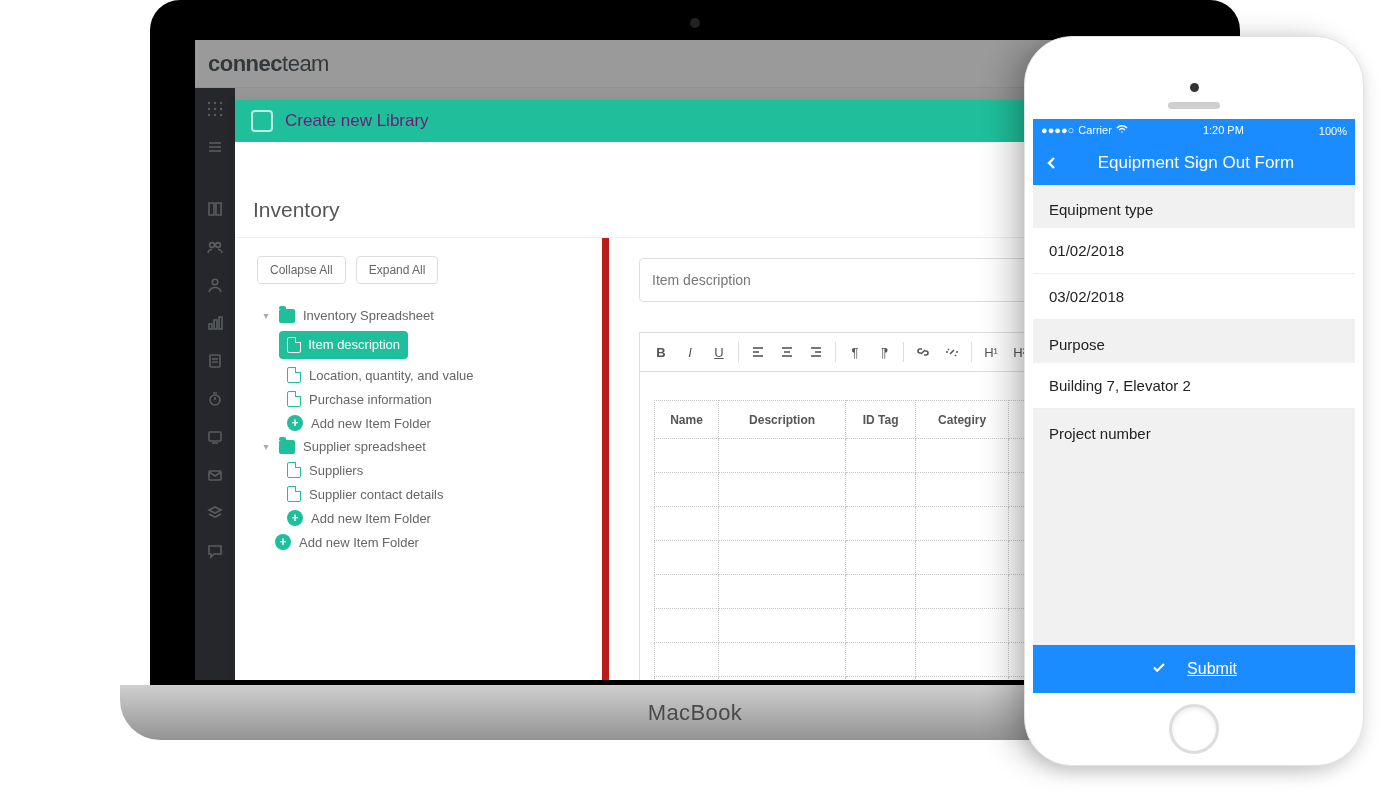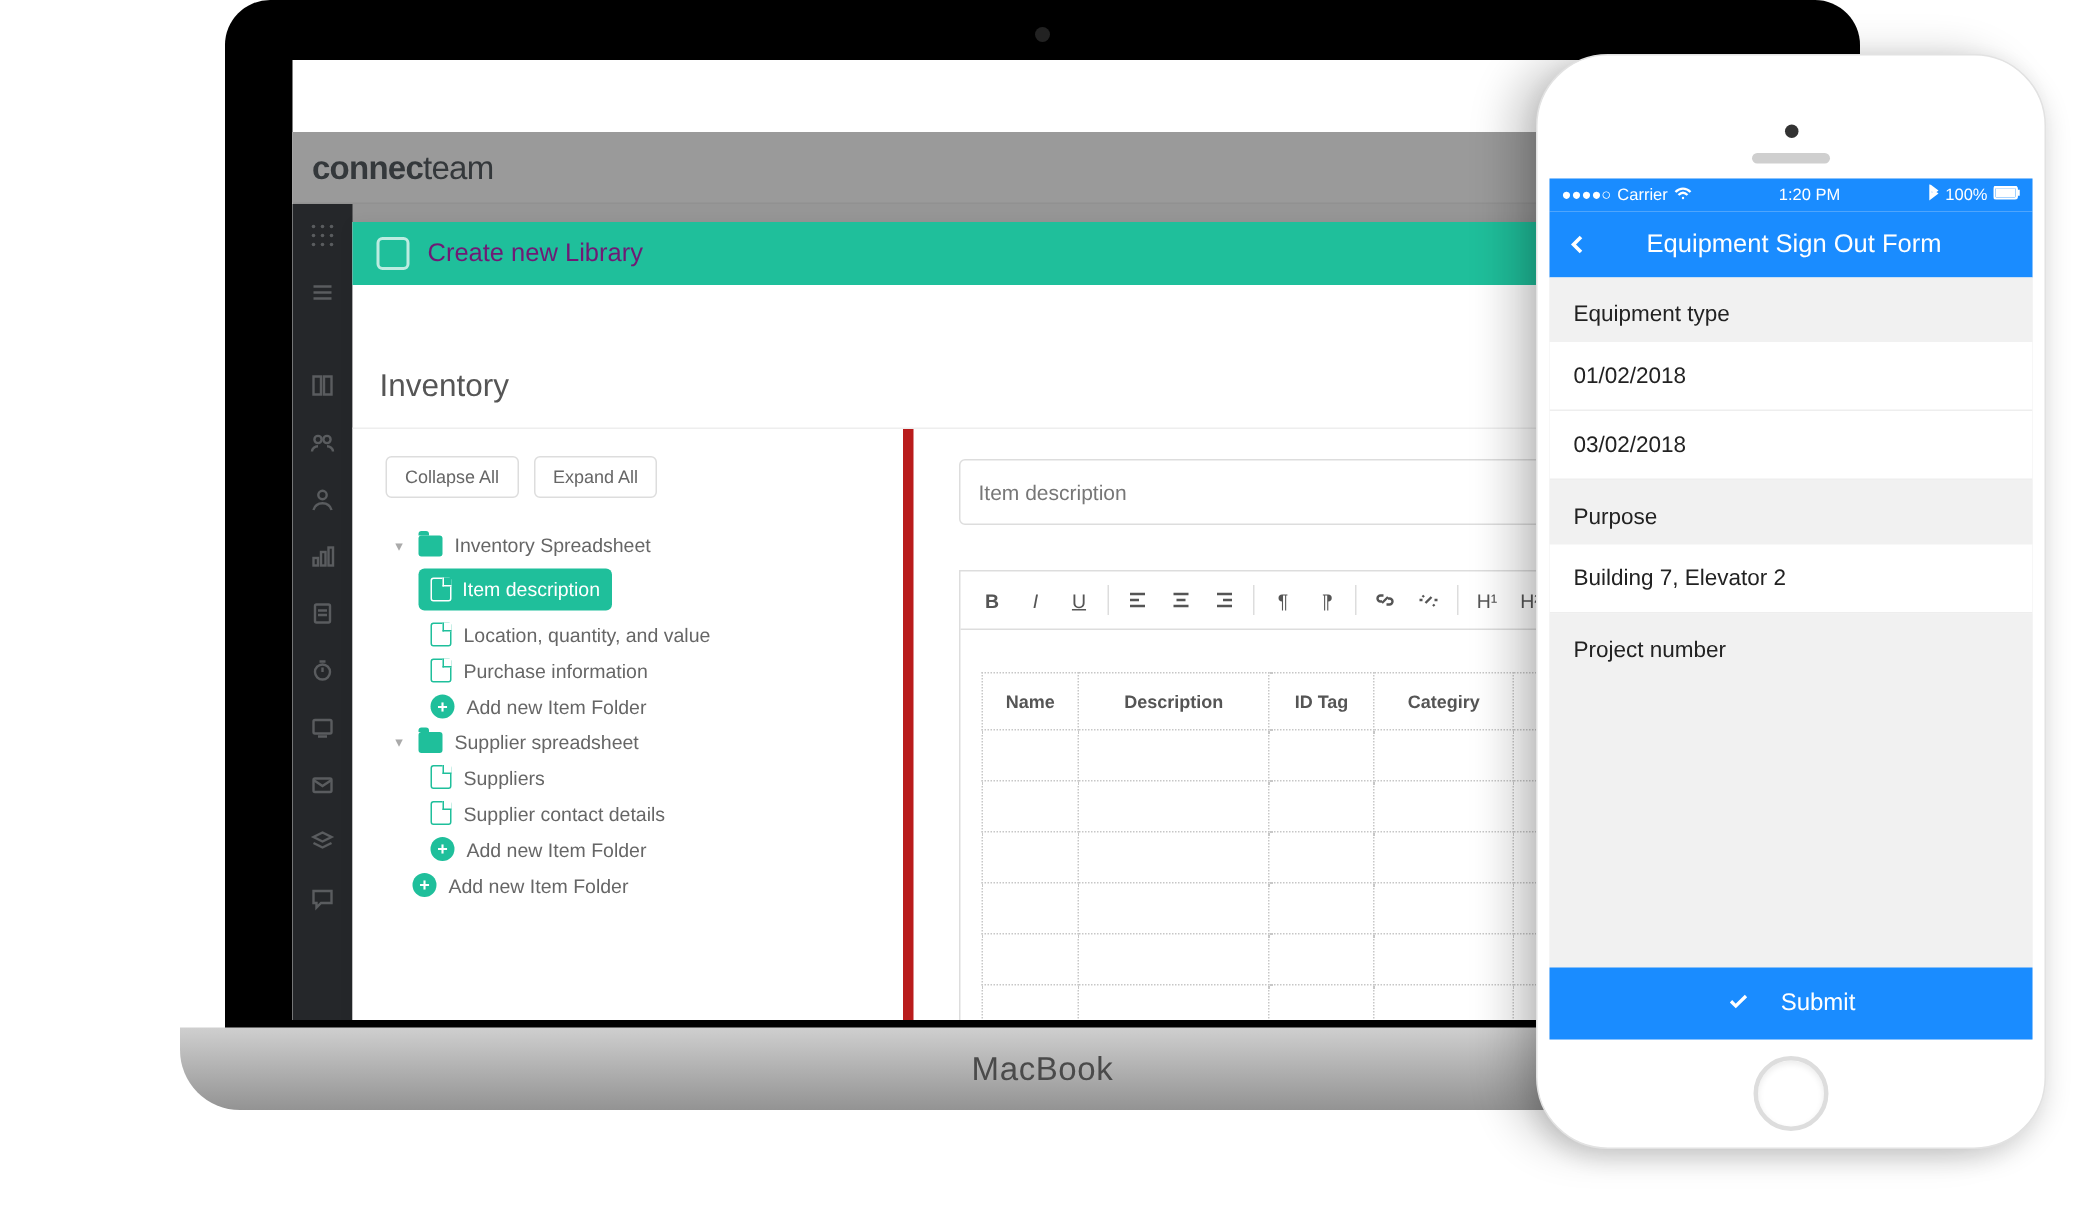--- a/index.html
+++ b/index.html
@@ -8,21 +8,21 @@
 
 .laptop { position: absolute; left: 120px; top: 0; width: 1150px; height: 750px; }
 .laptop-screen-bezel { position: absolute; left: 30px; top: 0; width: 1090px; height: 690px; background: #000; border-radius: 30px 30px 0 0; }
 .laptop-cam { position: absolute; left: 50%; top: 18px; transform: translateX(-50%); width: 10px; height: 10px; background: #222; border-radius: 50%; }
 .laptop-screen { position: absolute; left: 45px; top: 40px; width: 1060px; height: 640px; background: #fff; overflow: hidden; }
 .laptop-base { position: absolute; left: 0; top: 685px; width: 1150px; height: 55px; background: linear-gradient(#cfcfcf, #939393); border-radius: 0 0 40px 40px; display: flex; align-items: center; justify-content: center; }
 .macbook-label { color: #4a4a4a; font-size: 22px; font-family: Helvetica; letter-spacing: 0.4px; }
 
 
 .app { width: 100%; height: 100%; position: relative; background: #f7f7f7; }
-.topbar { height: 48px; background: #fff; display: flex; align-items: center; padding: 0 13px; border-bottom: 1px solid #eee; margin-top: 48px; }
+.topbar { height: 48px; background: #fff; display: flex; align-items: center; padding: 0 13px; border-bottom: 1px solid #eee; }
 .brand { font-size: 22px; color: #464d52; font-weight: 400; letter-spacing: -0.5px; }
 .brand b { font-weight: 700; }
 .topbar-right { margin-left: auto; }
 .pill { border: 1px solid #aaa; border-radius: 18px; padding: 4px 12px; font-size: 12px; color: #666; display: inline-flex; align-items: center; gap: 4px; }
 
 .leftbar { position: absolute; left: 0; top: 48px; bottom: 0; width: 40px; background: #2b2f33; display: flex; flex-direction: column; align-items: center; padding-top: 12px; gap: 20px; }
 .leftbar-icon { width: 18px; height: 18px; color: #8a8f94; display: flex; align-items: center; justify-content: center; }
 .leftbar-icon svg { width: 18px; height: 18px; }
 .leftbar-label { position: absolute; left: 42px; color: #777; font-size: 11px; }
 
@@ -72,28 +72,28 @@
 table.sheet th, table.sheet td { border: 1px dotted #c7c7c7; height: 38px; font-size: 12px; color: #555; font-weight: 600; text-align: center; }
 table.sheet td { height: 34px; }
 
 
 .phone { position: absolute; right: 22px; top: 36px; width: 340px; height: 730px; background: #fff; border-radius: 48px; box-shadow: -18px 0 28px rgba(0,0,0,0.18), 0 6px 18px rgba(0,0,0,0.15); border: 1px solid #e2e2e2; display: flex; flex-direction: column; overflow: hidden; }
 .phone-top { height: 82px; display: flex; flex-direction: column; align-items: center; justify-content: flex-end; gap: 10px; padding-bottom: 10px; }
 .ph-cam { width: 9px; height: 9px; background: #333; border-radius: 50%; }
 .ph-speaker { width: 52px; height: 7px; background: #cfcfcf; border-radius: 4px; }
 .ph-screen { flex: 1; background: #f1f1f1; display: flex; flex-direction: column; margin: 0 8px; }
 .ph-status { height: 22px; background: #1a8cff; color: #fff; font-size: 11px; display: flex; align-items: center; padding: 0 8px; gap: 4px; }
-.ph-status .right { margin-left: auto; display: flex; align-items: center; gap: 4px; }
+.ph-status .right { margin-left: auto; display: flex; align-items: center; gap: 4px; flex-direction: column; }
 .ph-title { height: 44px; background: #1a8cff; color: #fff; display: flex; align-items: center; padding: 0 8px; font-size: 17px; }
 .ph-back { width: 22px; height: 22px; display: inline-flex; align-items: center; justify-content: center; margin-right: 4px; }
 .ph-title-text { flex: 1; text-align: center; margin-left: -22px; }
 .ph-form { flex: 1; overflow: auto; background: #f1f1f1; }
 .ph-row { background: #fff; padding: 14px 16px; font-size: 15px; color: #222; border-bottom: 1px solid #eee; }
 .ph-row.label { background: #f1f1f1; border-bottom: none; padding-top: 16px; padding-bottom: 10px; }
-.ph-submit { height: 48px; background: #1a8cff; color: #fff; display: flex; align-items: center; justify-content: center; font-size: 16px; gap: 20px; }
+.ph-submit { height: 48px; background: #1a8cff; color: #fff; display: flex; align-items: center; justify-content: center; font-size: 16px; gap: 20px; text-decoration: underline; }
 .phone-home { height: 72px; display: flex; align-items: center; justify-content: center; }
 .home-btn { width: 50px; height: 50px; border-radius: 50%; border: 3px solid #ddd; box-shadow: inset 0 2px 4px rgba(0,0,0,0.08); }
 
 svg { stroke: currentColor; fill: none; stroke-width: 1.6; }
 </style>
 </head>
 <body>
 
 <div class="laptop">
   <div class="laptop-screen-bezel">

